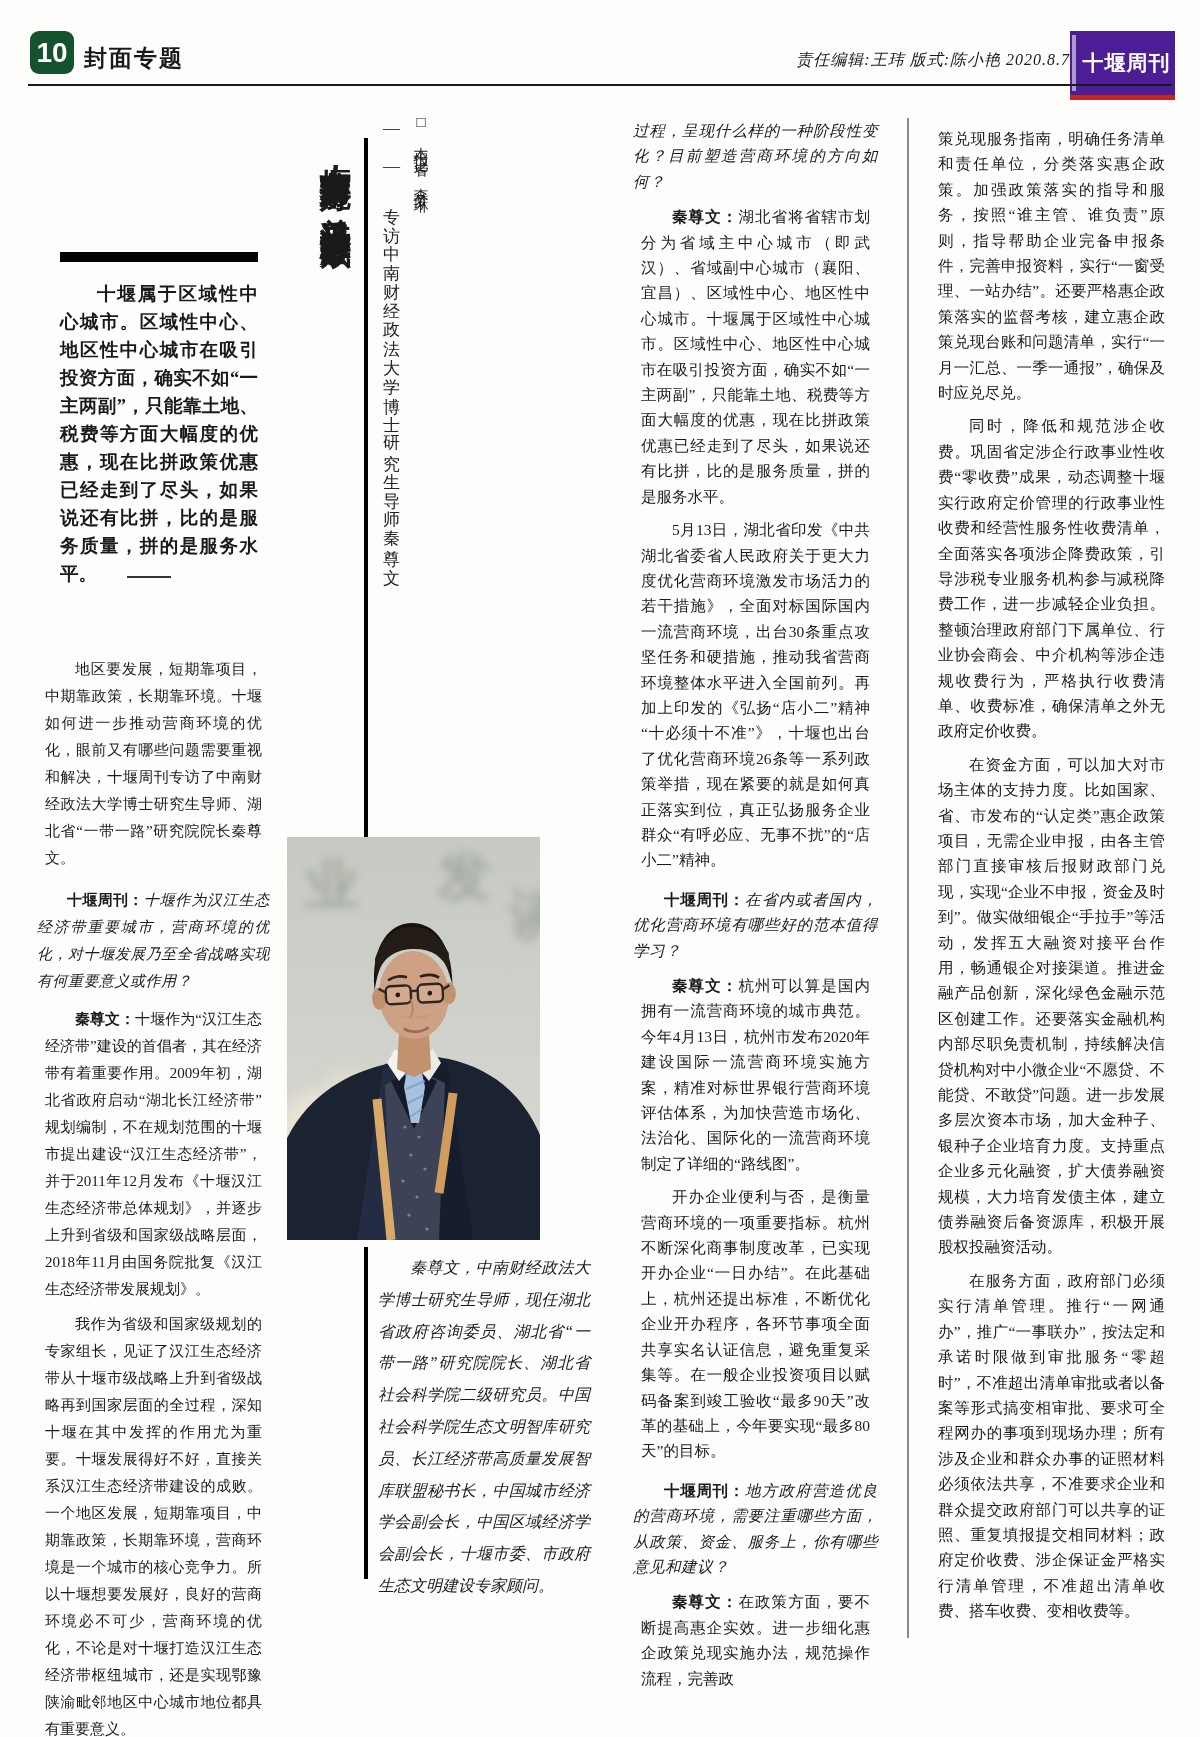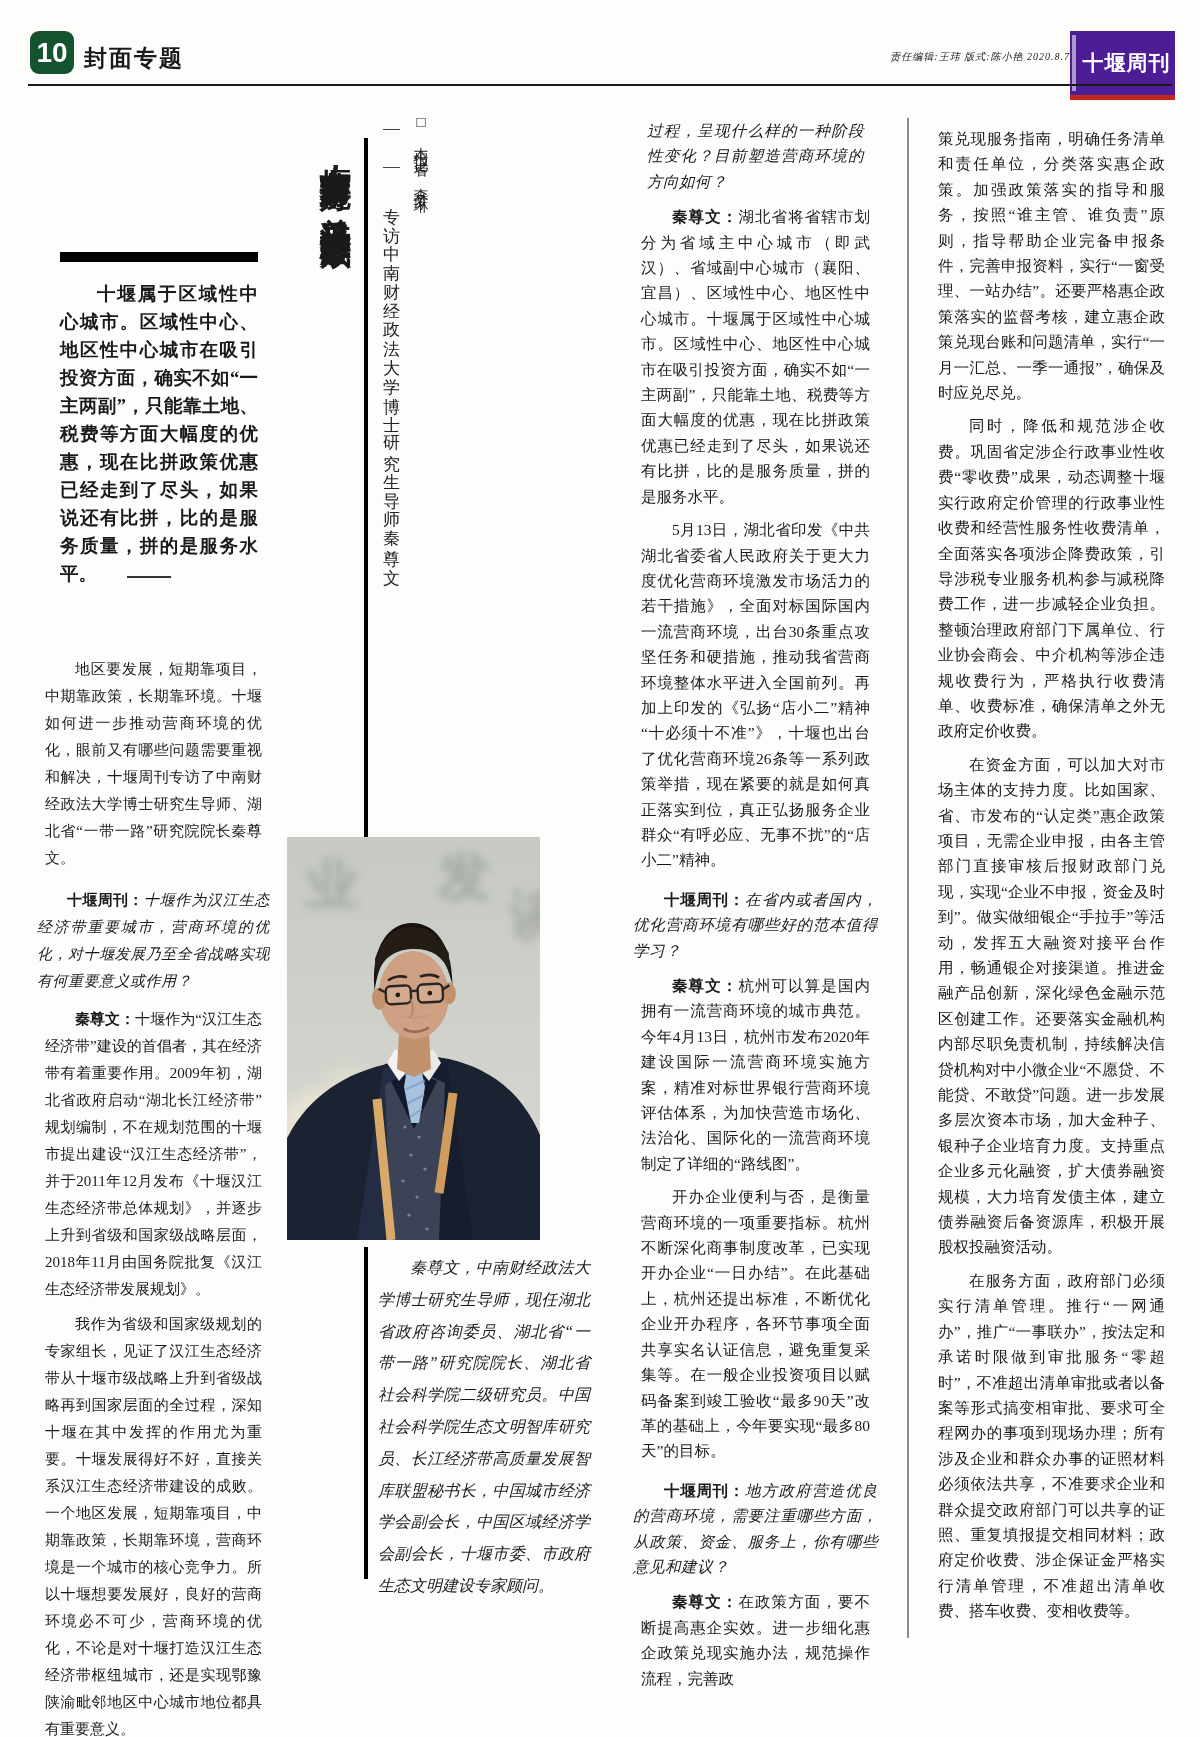--- a/index.html
+++ b/index.html
@@ -3,21 +3,21 @@
 <meta charset="utf-8">
 <style>
   html,body{margin:0;padding:0;background:#e9e7e2;}
   #page{position:relative;width:1200px;height:1737px;margin:0 auto;background:#fdfdfb;
         overflow:hidden;color:#1a1a1a;font-family:"Liberation Serif",serif;}
   
   .pgbox{position:absolute;left:30px;top:31px;width:44px;height:43px;background:#14532d;
          border-radius:9px;color:#fff;font:bold 28px "Liberation Sans",sans-serif;
          display:flex;align-items:center;justify-content:center;}
   .section{position:absolute;left:84px;top:43px;font:bold 23px "Liberation Sans",sans-serif;letter-spacing:2px;}
-  .meta{position:absolute;right:130px;top:50px;font-style:italic;font-size:10px;letter-spacing:1px;}
+  .meta{position:absolute;right:130px;top:50px;font-style:italic;font-size:16px;letter-spacing:1px;}
   .logo{position:absolute;right:25px;top:31px;width:97px;height:64px;background:#4c1d95;
         display:flex;align-items:center;justify-content:center;padding-left:8px;}
   .logo .t{color:#fff;font:bold 21px "Liberation Serif",serif;letter-spacing:1px;}
   .logo .bar{position:absolute;left:0;right:0;bottom:-5px;height:5px;background:#c3281e;}
   .logo .edge{position:absolute;left:2px;top:4px;bottom:4px;width:4px;background:rgba(255,255,255,.55);}
   .hline{position:absolute;left:28px;right:28px;top:84px;border-top:2.5px solid #1a1a1a;}
   
   .v{writing-mode:vertical-rl;text-orientation:upright;line-height:1;}
   .headline{position:absolute;left:320px;top:142px;height:700px;font-size:31px;font-weight:bold;
             letter-spacing:2px;}
@@ -30,21 +30,21 @@
   .pq{position:absolute;left:60px;top:280px;width:198px;font-weight:bold;font-size:18.5px;
       line-height:28px;text-align:justify;text-indent:2em;}
   .pq-dash{position:absolute;left:127px;top:576px;width:44px;height:2px;background:#333;}
   
   .col{position:absolute;text-align:justify;}
   #col1{left:37px;top:648px;width:233px;font-size:15px;line-height:27px;height:1089px;overflow:hidden;}
   #col3{left:633px;top:118px;width:245px;font-size:15.5px;line-height:25.4px;}
   #col4{left:930px;top:118px;width:243px;font-size:15.5px;line-height:25.4px;}
   .para{margin:8px;text-indent:2em;}
   .para.question{font-style:italic;letter-spacing:.5px;margin:14px 0 10px;}
-  .para.question-cont{font-style:italic;letter-spacing:.5px;text-indent:0;margin:0 14px 10px;}
+  .para.question-cont{font-style:italic;letter-spacing:.5px;text-indent:0;margin:0 0 10px;}
   .para.body-cont{text-indent:0;}
   .para b{font-style:normal;font-family:"Liberation Sans",sans-serif;font-weight:bold;letter-spacing:0;}
   .divider{position:absolute;left:907px;top:118px;width:2px;height:1520px;background:#8a8a8a;}
   
   .photo{position:absolute;left:287px;top:837px;width:253px;height:403px;}
   .caption{position:absolute;left:378px;top:1252px;width:212px;font-size:16px;line-height:31.8px;
            font-style:italic;text-align:justify;text-indent:2em;}
 </style>
 </head>
 <body>

